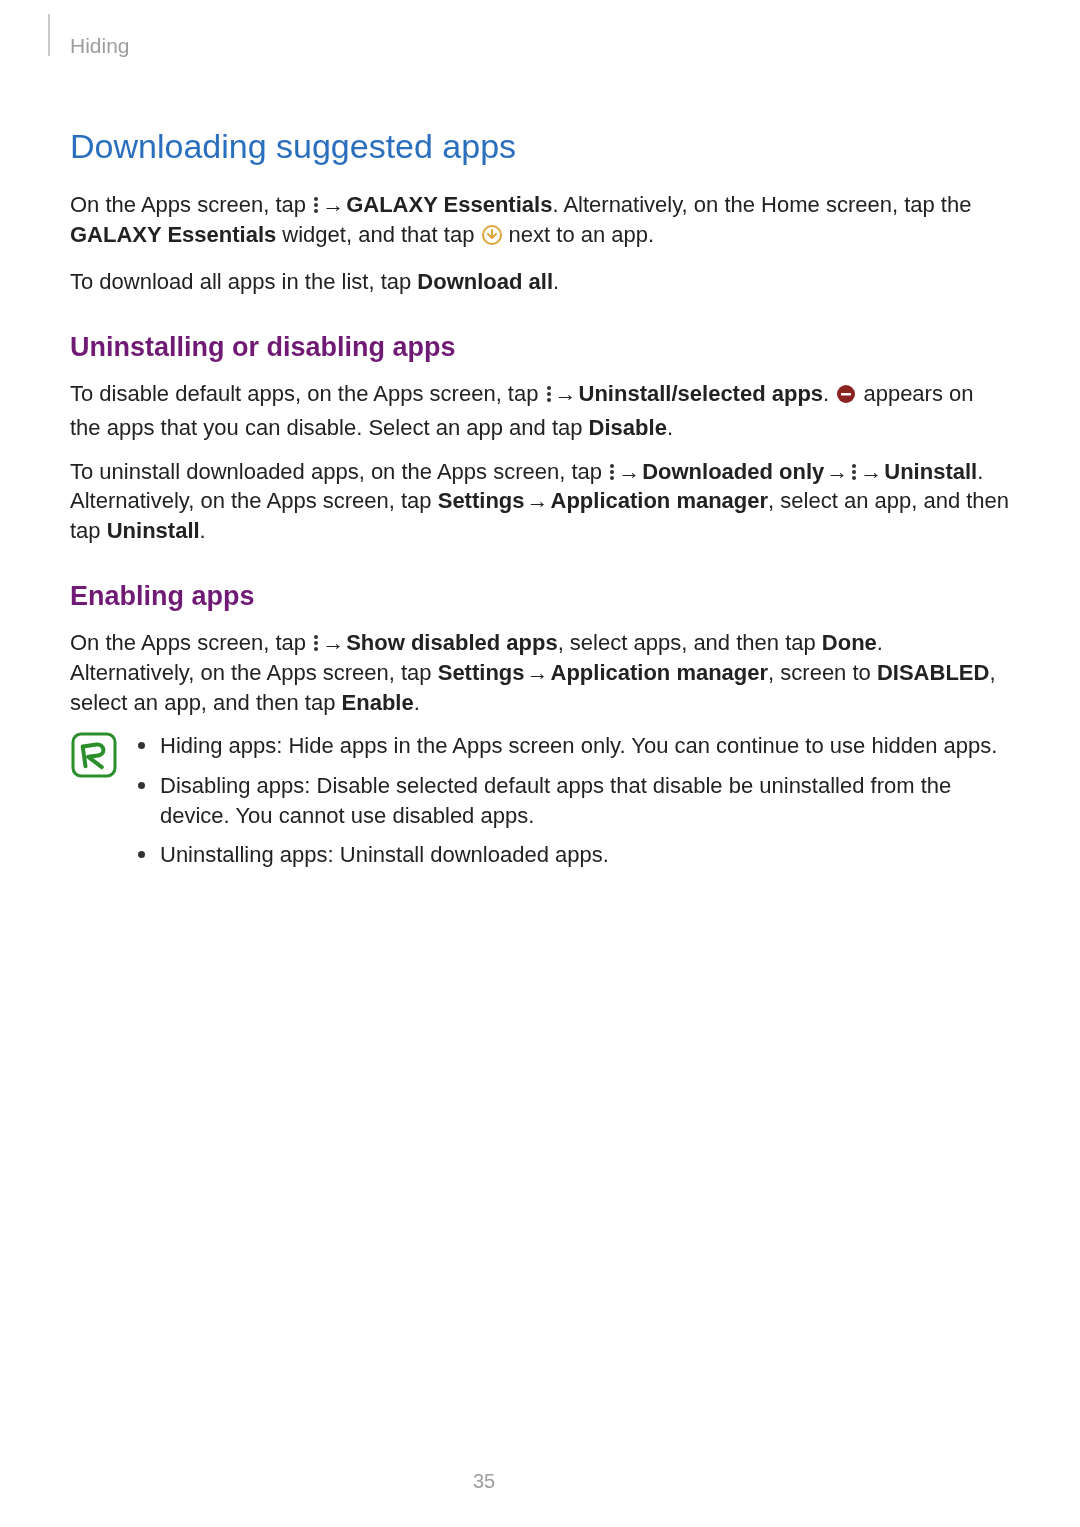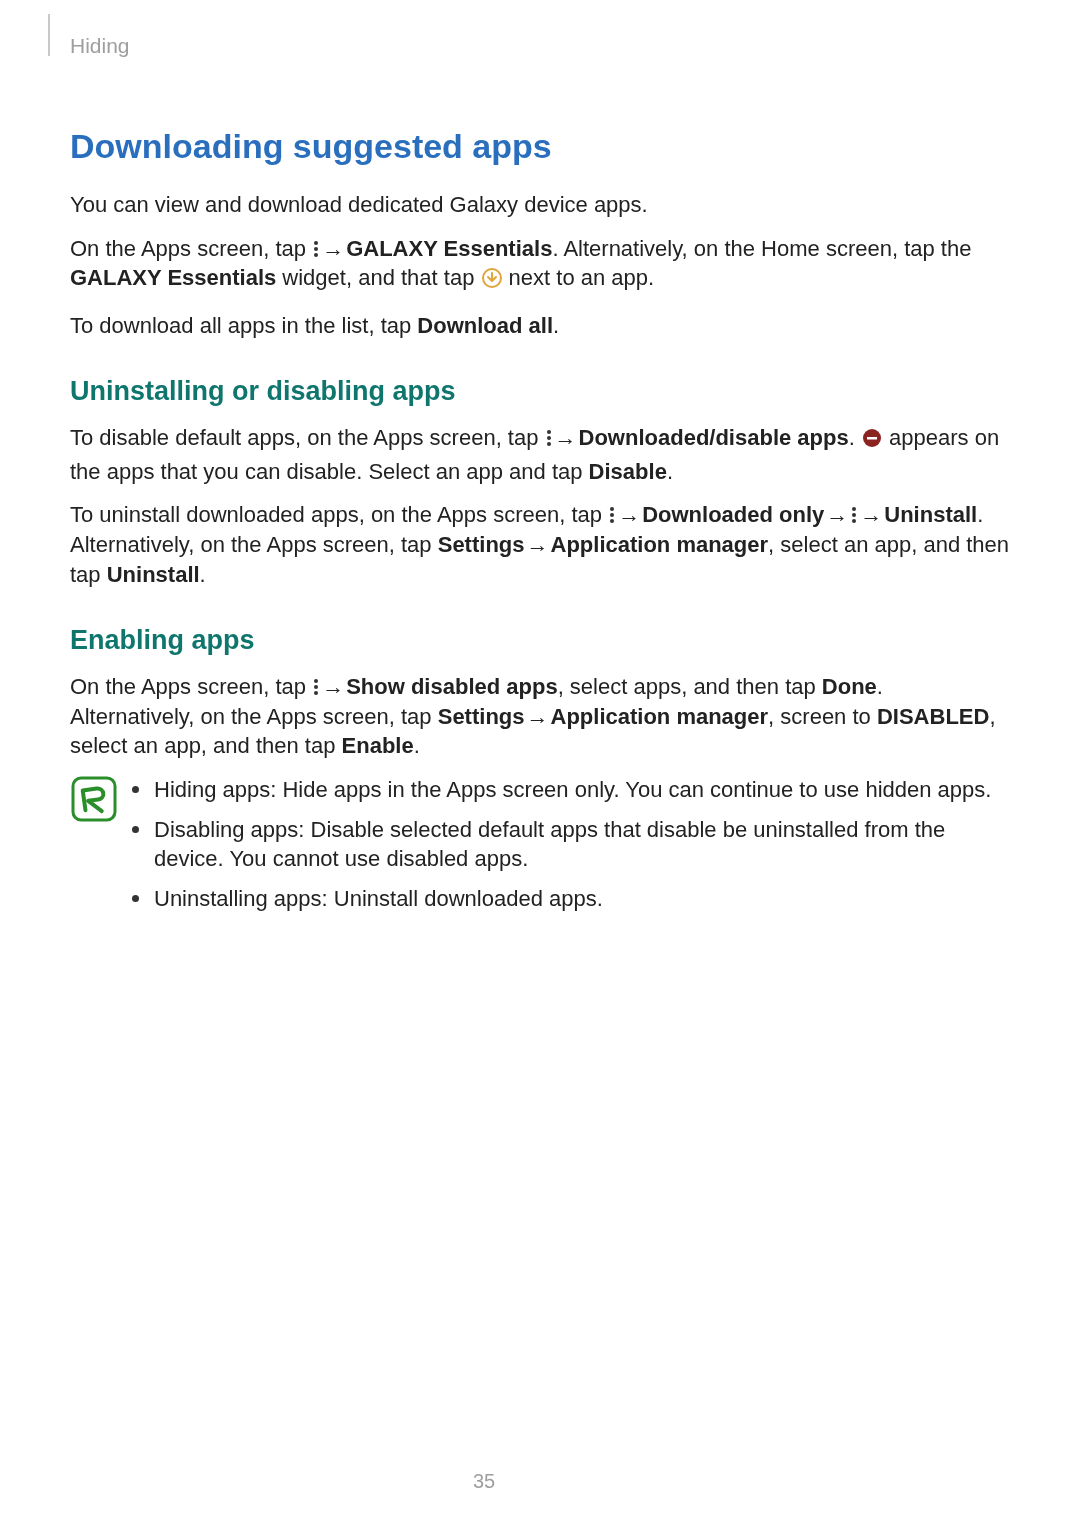--- a/index.html
+++ b/index.html
@@ -30,42 +30,42 @@
     }
     .content {
       position: absolute;
       left: 70px;
       top: 100px;
       width: 940px;
     }
     h2.accent {
       color: #2a6fbd;
       font-size: 34px;
-      font-weight: 700;
+      font-weight: 400;
       margin-top: 24px;
       margin-bottom: 20px;
     }
     h3.sub {
-      color: #0f766e;
+      color: #701a75;
       font-size: 27px;
       font-weight: 700;
       margin-top: 32px;
       margin-bottom: 14px;
     }
     p {
       margin-bottom: 14px;
     }
     b { font-weight: 700; }
     .more svg { display: inline-block; vertical-align: -2px; }
     .arrow { display: inline-block; margin: 0 2px; }
     .dl-circle, .minus-circle { display: inline-block; vertical-align: -4px; }
     .note-row {
       display: flex;
       align-items: flex-start;
-      gap: 14px;
+      gap: 20px;
       margin-top: 10px;
     }
     .note-icon {
       flex: 0 0 48px;
       height: 48px;
     }
     ul.bullets {
       list-style: none;
       padding-left: 60px;
     }
@@ -97,21 +97,20 @@
 </head>
 <body>
 
 <div class="header-rule"></div>
 <div class="header-label">Hiding</div>
 
 <div class="content">
 
   <h2 class="accent">Downloading suggested apps</h2>
 
-  <p>You can view and download dedicated Galaxy device apps.</p>
 
   <p>
     <span>On the Apps screen, tap </span><span class="more"><svg width="8" height="18">
           <circle cx="4" cy="3" r="2" fill="#333"></circle>
           <circle cx="4" cy="9" r="2" fill="#333"></circle>
           <circle cx="4" cy="15" r="2" fill="#333"></circle>
         </svg></span><span class="arrow"> → </span><b>GALAXY Essentials</b><span>. Alternatively, on the Home screen, tap the </span><b>GALAXY Essentials</b><span> widget, and that tap </span><span class="dl-circle"><svg width="22" height="22">
           <circle cx="11" cy="11" r="9" fill="none" stroke="#e0a439" stroke-width="2"></circle>
           <path d="M11 6 L11 13 M7 10 L11 14 L15 10" fill="none" stroke="#e0a439" stroke-width="2" stroke-linecap="round" stroke-linejoin="round"></path>
         </svg></span><span> next to an app.</span>
@@ -122,21 +121,21 @@
   </p>
 
 
   <h3 class="sub">Uninstalling or disabling apps</h3>
 
   <p>
     <span>To disable default apps, on the Apps screen, tap </span><span class="more"><svg width="8" height="18">
           <circle cx="4" cy="3" r="2" fill="#333"></circle>
           <circle cx="4" cy="9" r="2" fill="#333"></circle>
           <circle cx="4" cy="15" r="2" fill="#333"></circle>
-        </svg></span><span class="arrow"> → </span><b>Downloaded/disable apps</b><span>. </span><span class="minus-circle"><svg width="22" height="22">
+        </svg></span><span class="arrow"> → </span><b>Uninstall/selected apps</b><span>. </span><span class="minus-circle"><svg width="22" height="22">
           <circle cx="11" cy="11" r="9" fill="#8b2321"></circle>
           <rect x="6" y="10" width="10" height="2.5" fill="#fff"></rect>
         </svg></span><span> appears on the apps that you can disable. Select an app and tap </span><b>Disable</b><span>.</span>
   </p>
 
   <p>
     <span>To uninstall downloaded apps, on the Apps screen, tap </span><span class="more"><svg width="8" height="18">
           <circle cx="4" cy="3" r="2" fill="#333"></circle>
           <circle cx="4" cy="9" r="2" fill="#333"></circle>
           <circle cx="4" cy="15" r="2" fill="#333"></circle>

